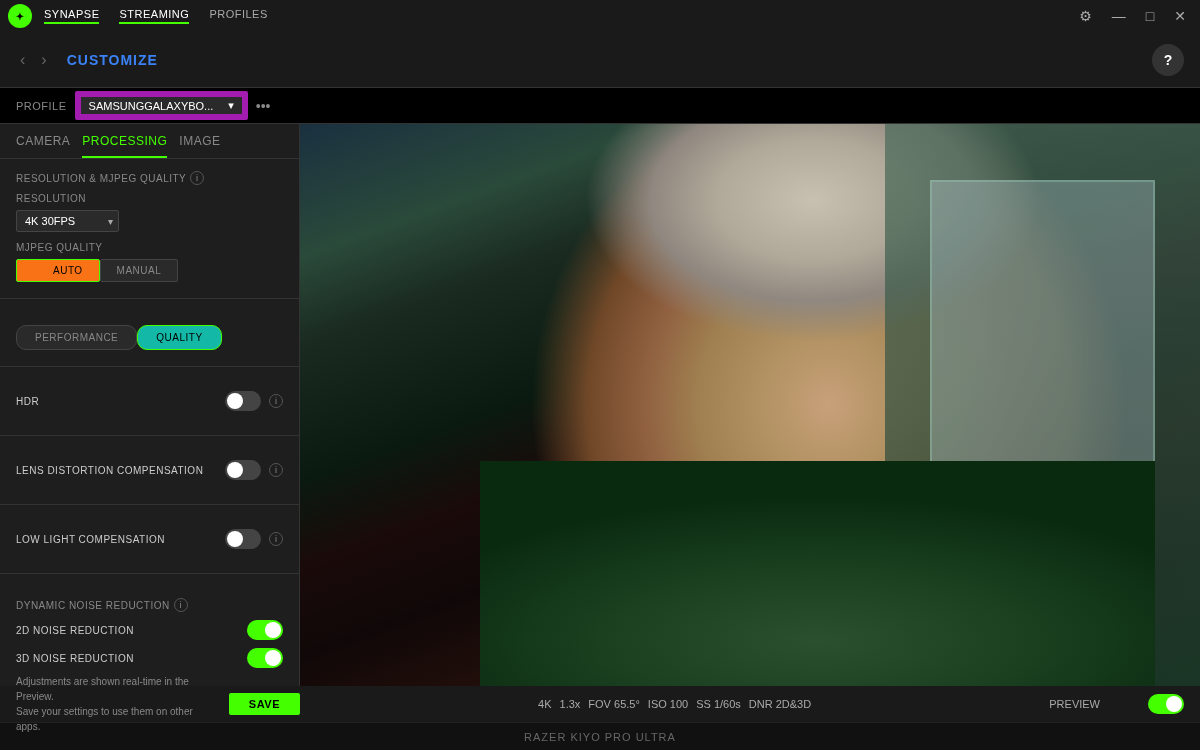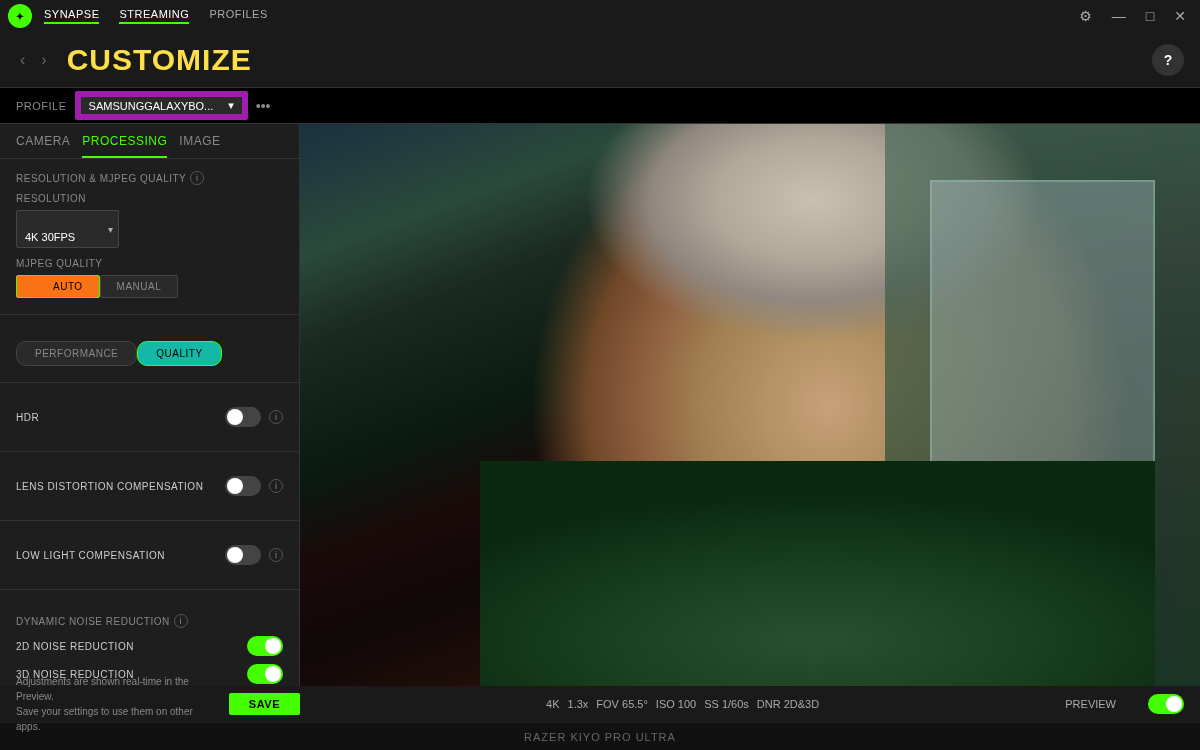--- a/index.html
+++ b/index.html
@@ -46,21 +46,21 @@
       padding: 0 16px;
       border-bottom: 1px solid #333;
     }
     .app-bar-nav {
       display: flex; gap: 8px; margin-right: 16px;
     }
     .app-bar-nav button {
       background: none; border: none; color: #666; font-size: 16px; cursor: pointer; padding: 4px;
     }
     .app-bar-title {
-      font-size: 30px; font-weight: bold; color: #fde047; flex: 1; letter-spacing: 1px;
+      font-size: 14px; font-weight: bold; color: #3b82f6; flex: 1; letter-spacing: 1px;
     }
     .app-bar-help {
       width: 32px; height: 32px; background: #333; border-radius: 50%;
       display: flex; align-items: center; justify-content: center;
       color: #fff; font-size: 14px; cursor: pointer; font-weight: bold;
     }
 
     
     .profile-bar {
       height: 36px;
@@ -209,21 +209,21 @@
     }
     .save-btn {
       background: #44ff00; color: #000; border: none;
       padding: 5px 20px; font-size: 11px; font-weight: bold;
       border-radius: 2px; cursor: pointer; letter-spacing: 0.5px;
     }
     .status-specs {
       display: flex; gap: 8px; flex: 1; justify-content: center;
     }
     .spec-item { color: #aaa; font-size: 11px; }
-    .preview-label { color: #aaa; font-size: 11px; margin-left: auto; margin-right: 8px; }
+    .preview-label { color: #aaa; font-size: 11px; margin-left: auto; margin-right: 24px; }
     .preview-toggle {
       width: 36px; height: 20px; border-radius: 10px; background: #44ff00;
       position: relative; cursor: pointer;
     }
     .preview-toggle-knob {
       width: 16px; height: 16px; border-radius: 50%; background: #fff;
       position: absolute; top: 2px; left: 18px;
     }
 
     
@@ -234,21 +234,21 @@
       color: #666; font-size: 11px; letter-spacing: 1px;
       border-top: 1px solid #222;
     }
 
     select { appearance: none; }
     .select-wrapper {
       position: relative; display: inline-block;
     }
     .select-wrapper select {
       background: #2a2a2a; border: 1px solid #444; color: #fff;
-      padding: 20px 24px 4px 8px; font-size: 11px; cursor: pointer;
+      padding: 4px 24px 4px 8px; font-size: 11px; cursor: pointer;
       border-radius: 2px; outline: none; min-width: 100px;
     }
     .select-wrapper::after {
       content: '▾'; position: absolute; right: 6px; top: 50%; transform: translateY(-50%);
       color: #aaa; pointer-events: none; font-size: 10px;
     }
   </style>
 </head>
 <body>
 

